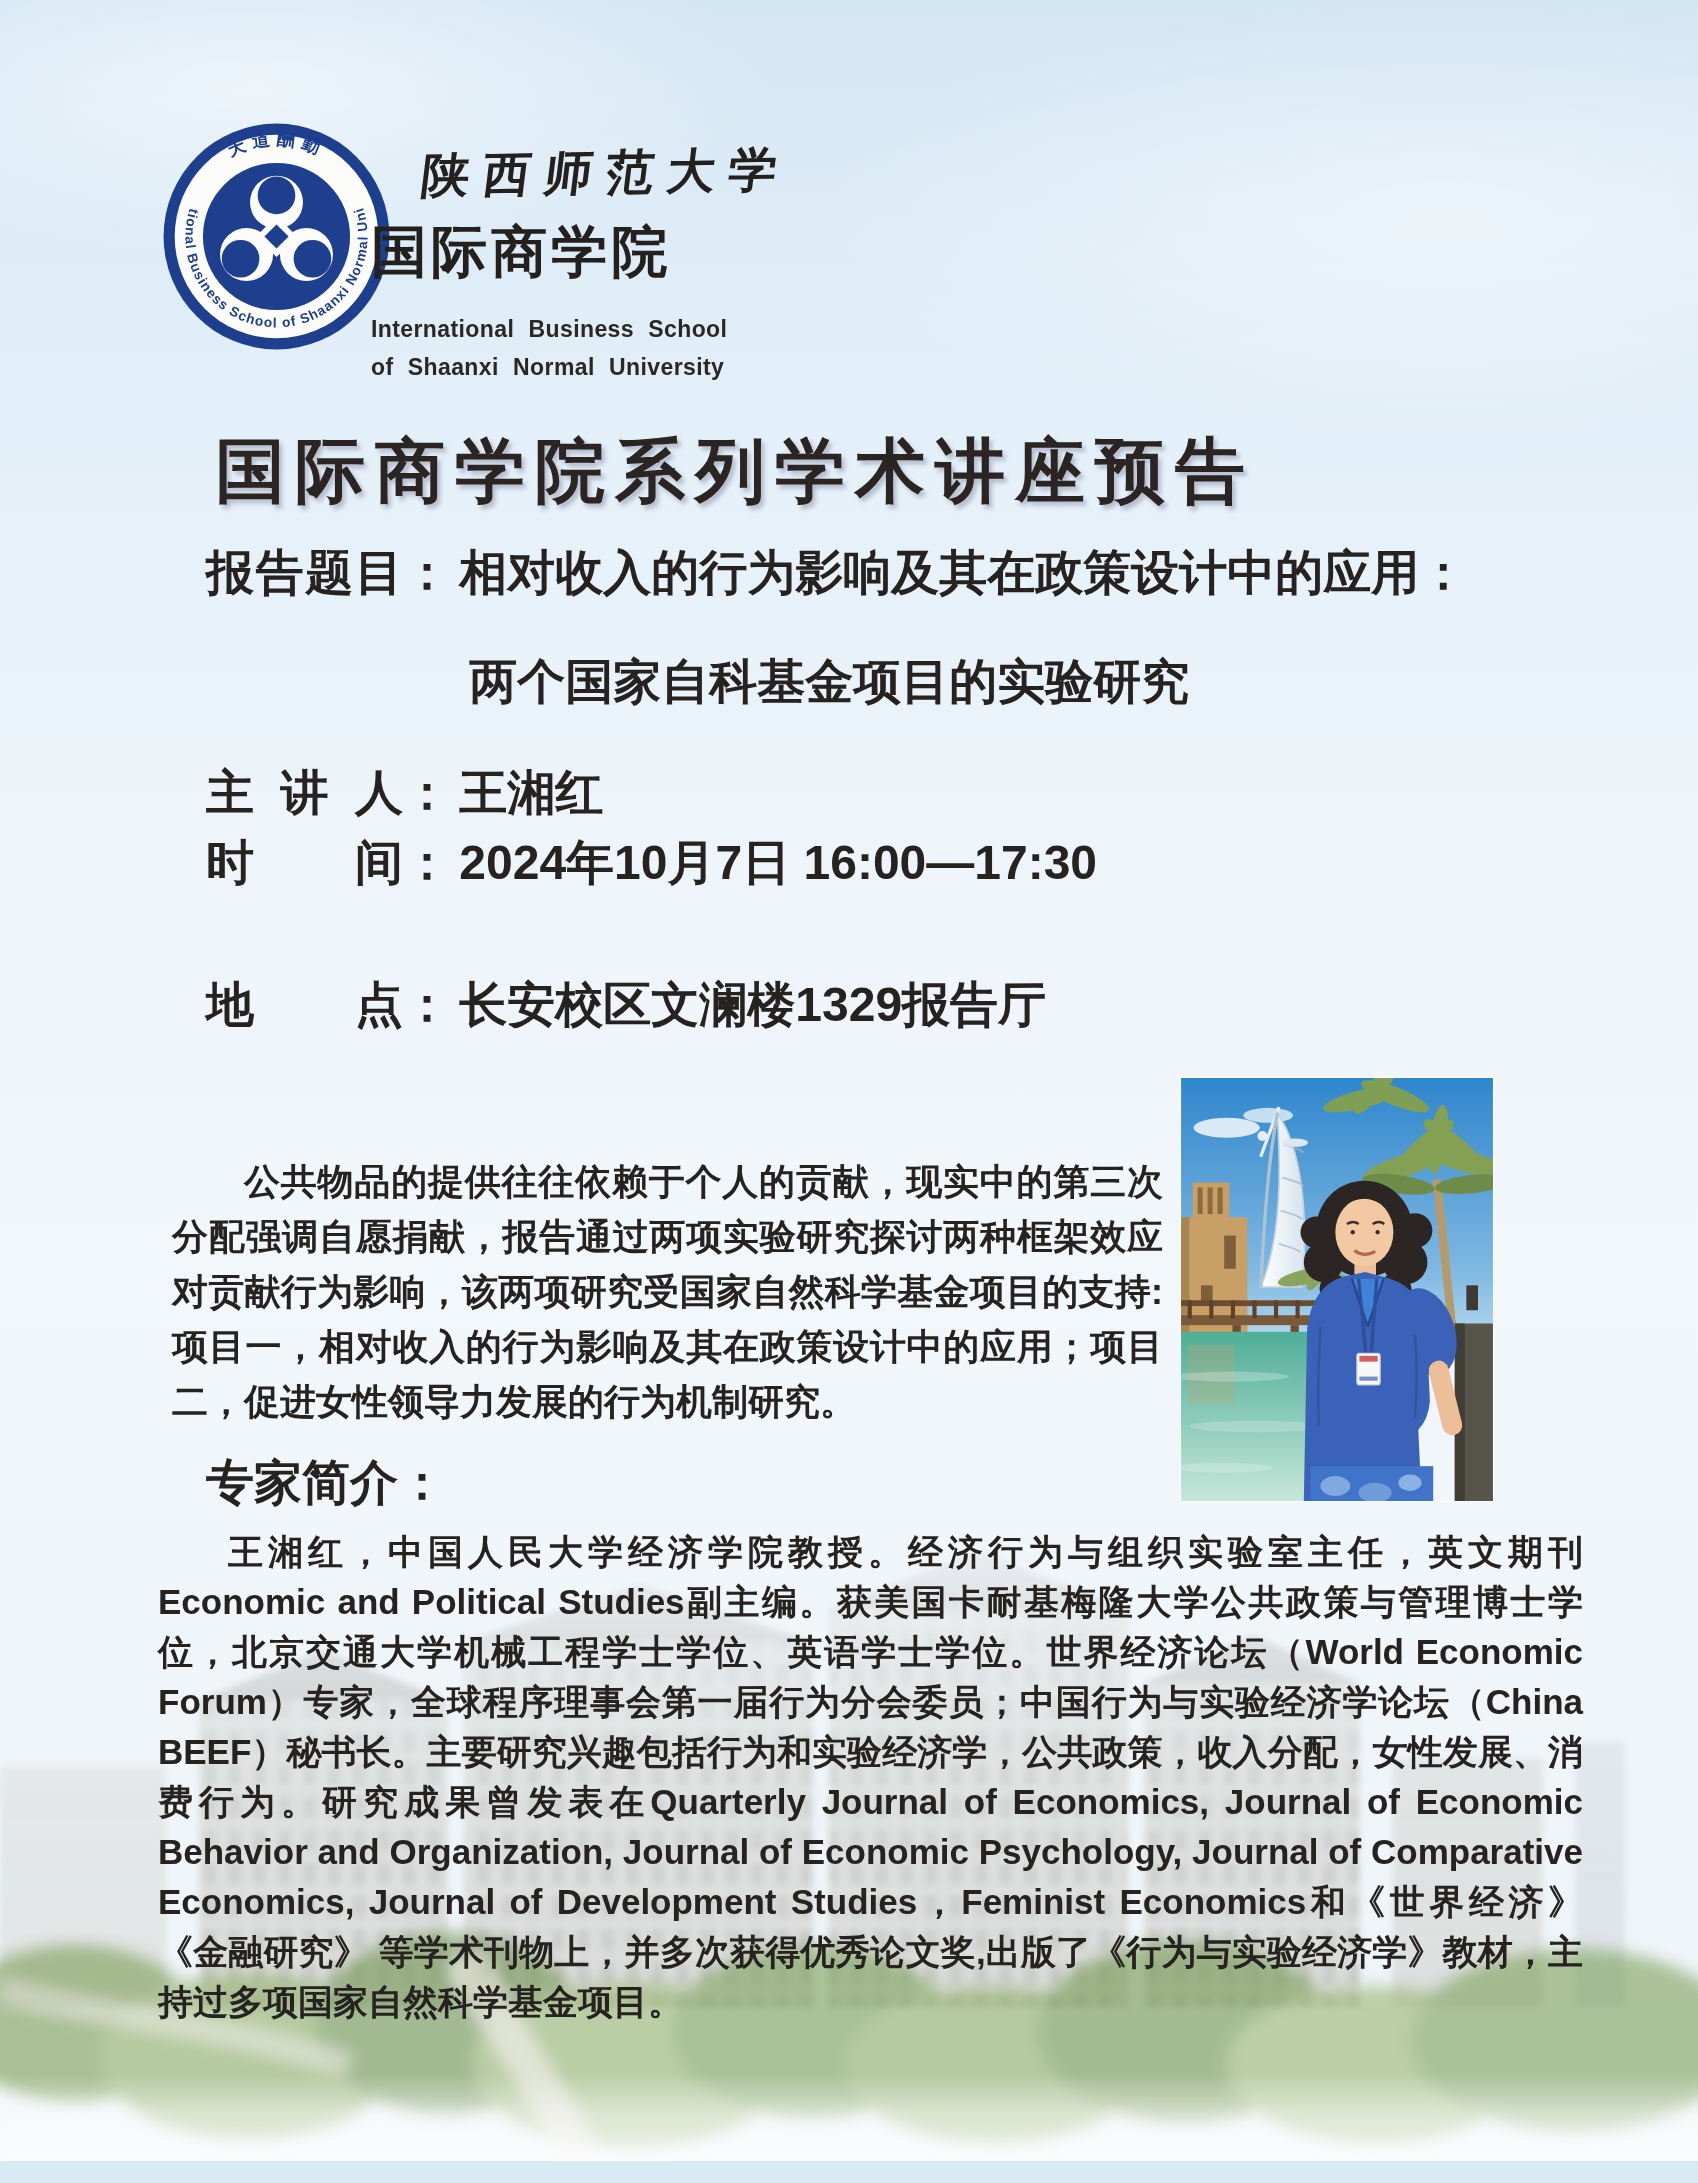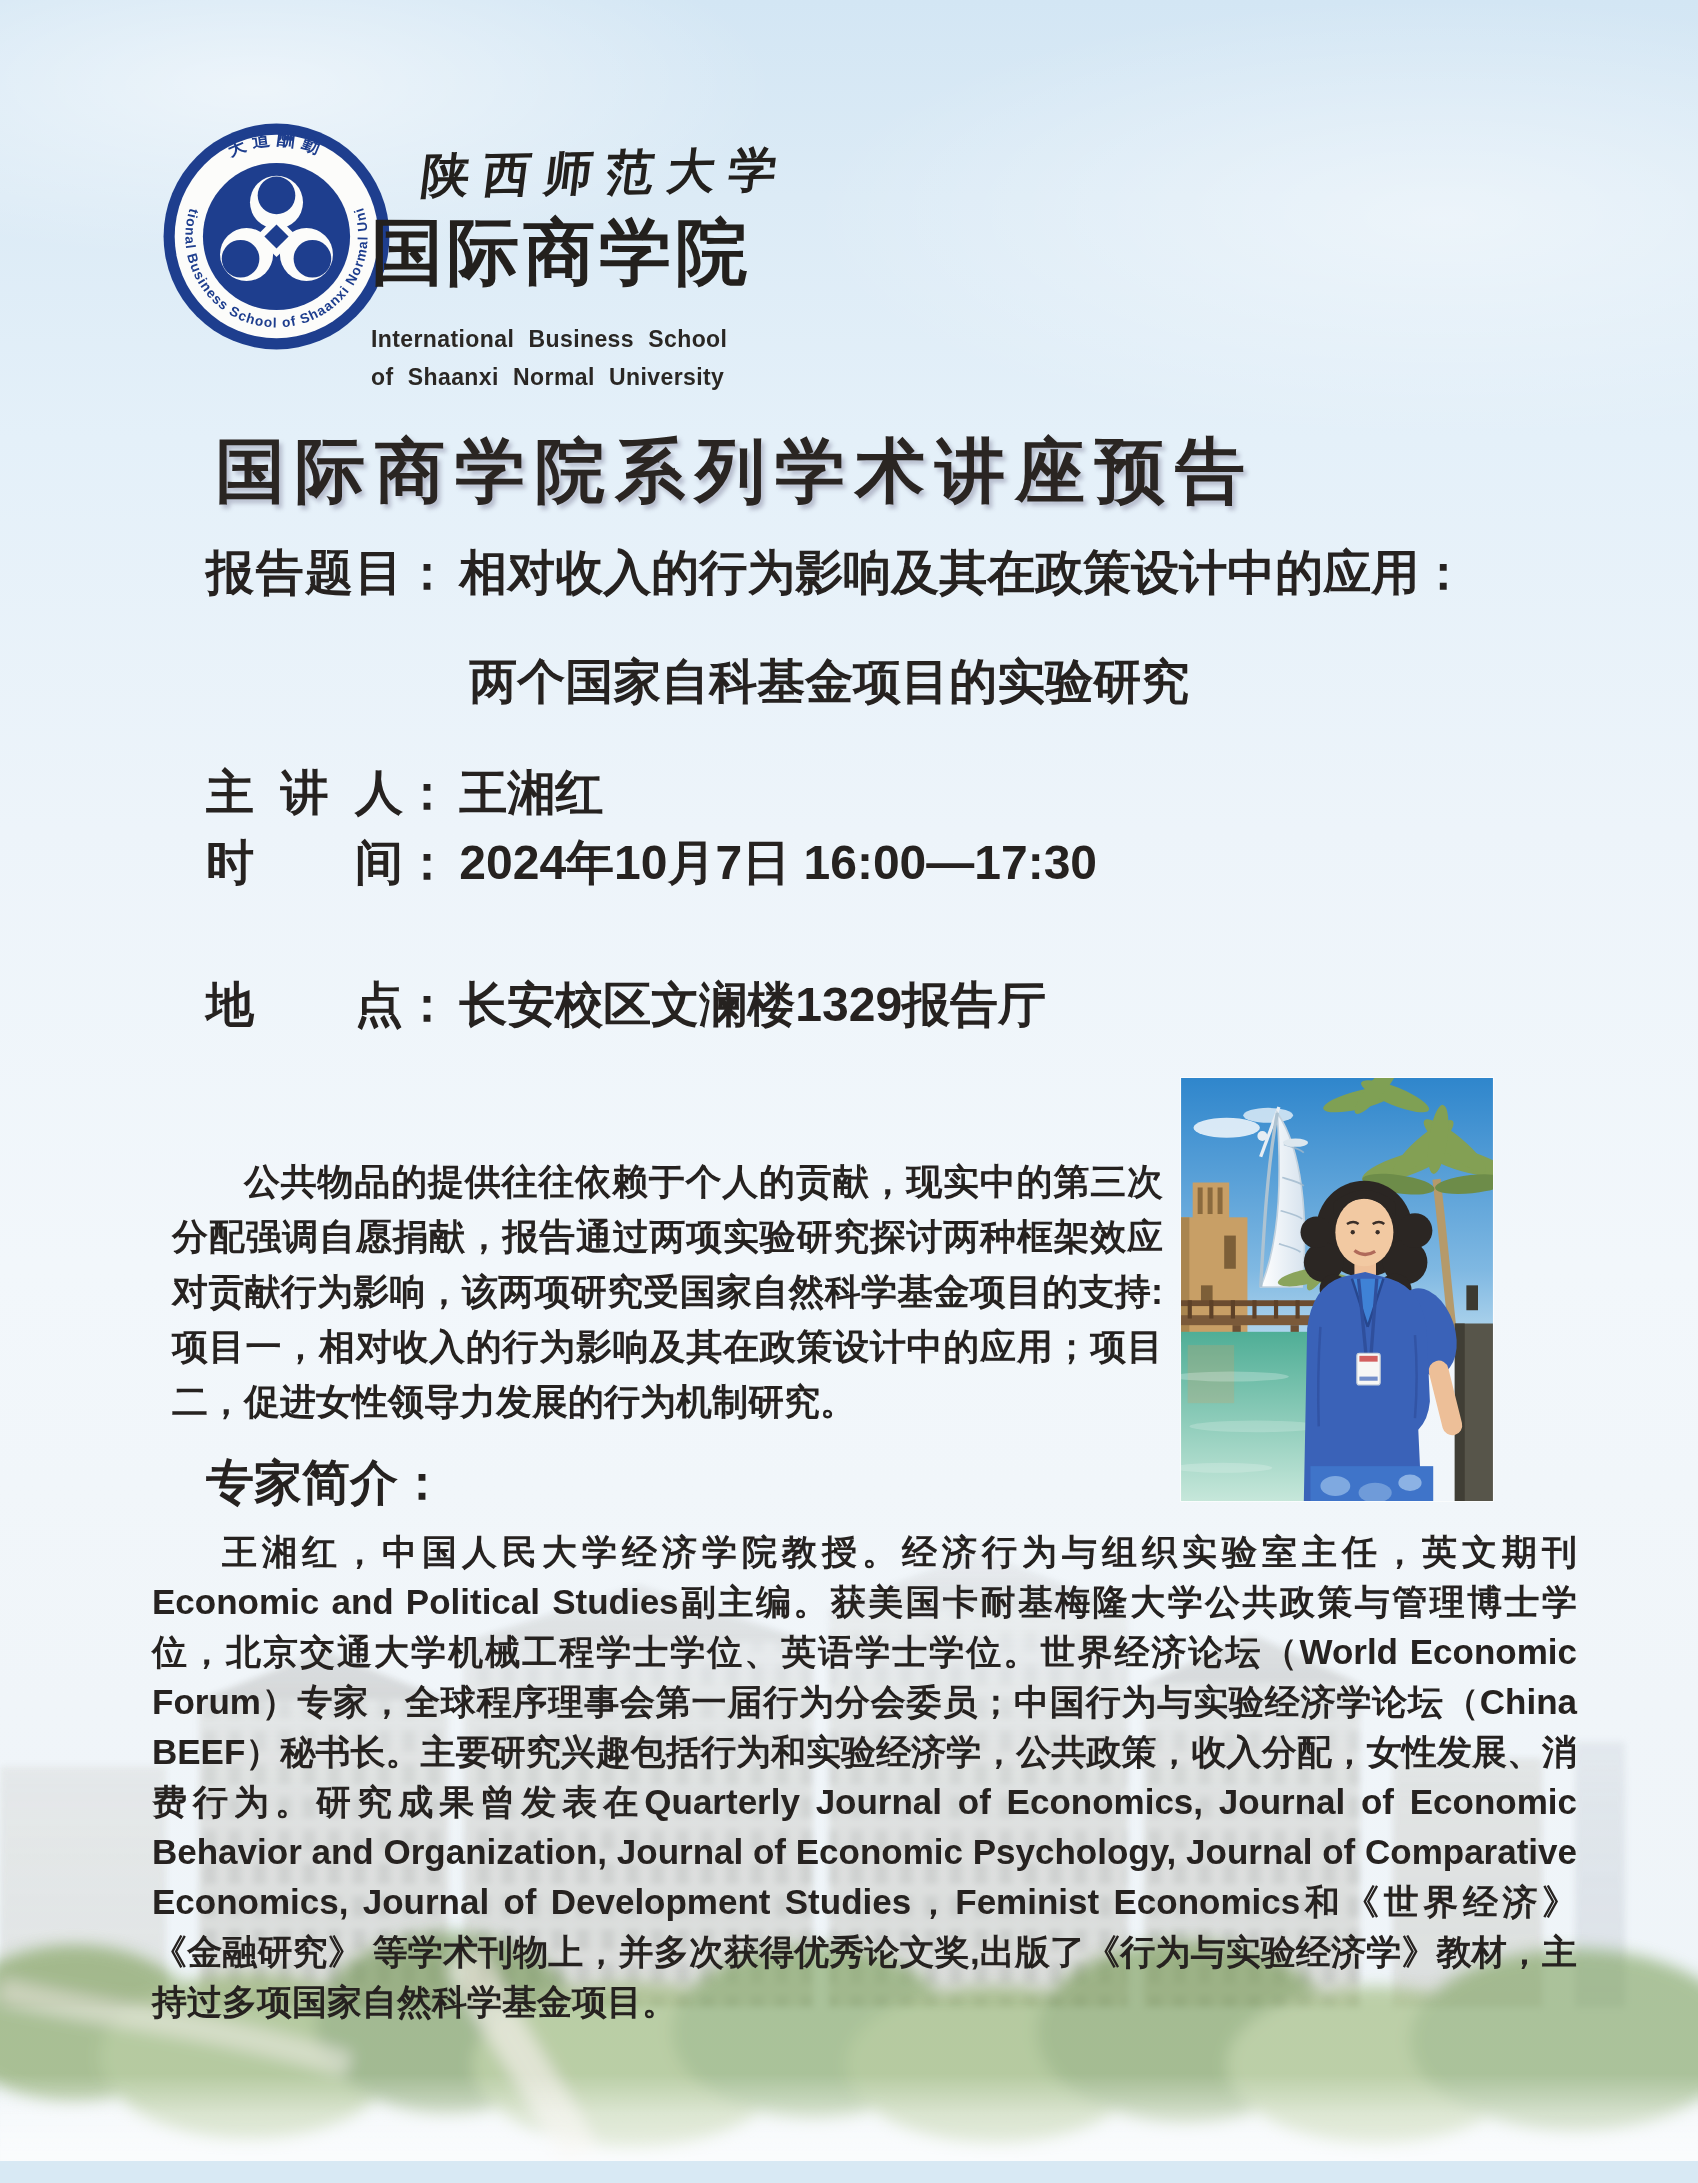--- a/index.html
+++ b/index.html
@@ -15,21 +15,21 @@
       linear-gradient(180deg,#d3e6f4 0%,#dcebf6 9%,#e4f0f9 20%,#edf4fa 38%,#f2f7fb 58%,#f0f5f9 78%,#eef4f8 100%);
   }
   
   .logo{position:absolute;left:161px;top:121px;width:231px;height:231px;}
   .brand-text{position:absolute;left:371px;top:141px;}
   .calligraphy{
     font-size:48px;font-weight:600;letter-spacing:13.3px;
     transform:skewX(-8deg) rotate(-1deg);
     margin-left:51px;color:#23201d;
   }
-  .school-cn{font-size:72px;font-weight:900;letter-spacing:4.1px;margin-top:0;color:#23201d;}
+  .school-cn{font-size:56px;font-weight:900;letter-spacing:4.1px;margin-top:10px;color:#23201d;}
   .school-en{font-size:23px;font-weight:800;line-height:27px;word-spacing:7.5px;letter-spacing:0.4px;color:#2a2724;margin-top:11px;}
   .school-en.first{margin-top:25px;}
   
   .main-title{
     position:absolute;left:0;top:425px;width:1566px;
     box-sizing:border-box;padding-right:96px;
     text-align:center;font-size:70px;font-weight:900;letter-spacing:10px;
     color:#2a2522;text-shadow:3.3px 4.1px 4.1px rgba(125,125,150,.45);
     margin:0;
   }
@@ -45,21 +45,21 @@
   .row.venue{top:973px;}
   
   .section-heading{position:absolute;left:206px;font-size:48px;font-weight:900;color:#262220;margin:0;}
   .heading-content{top:1083px;}
   .heading-bio{top:1451px;}
   .para{
     position:absolute;margin:0;color:#262220;
     text-align:justify;text-indent:2em;font-weight:700;
   }
   .para.content{left:172px;top:1154px;width:991px;font-size:36px;line-height:55px;}
-  .para.bio{left:152px;top:1527px;width:1425px;font-size:35px;line-height:50px;}
+  .para.bio{left:158px;top:1527px;width:1425px;font-size:35px;line-height:50px;}
   
   .photo{position:absolute;left:1181px;top:1078px;width:312px;height:423px;box-shadow:0 0 0 0.8px rgba(255,255,255,.8);}
   .photo svg{display:block;}
   
   .campus{position:absolute;left:0;top:1493px;width:1698px;height:669px;}
   .bottom-strip{position:absolute;left:0;bottom:0;width:1698px;height:21.6px;background:#d8e9f4;}
 </style>
 </head>
 <body>
 

